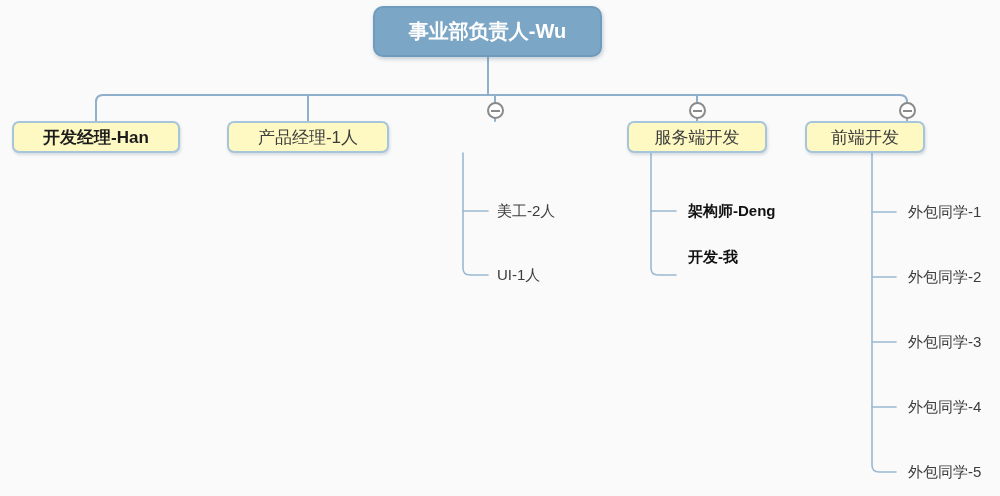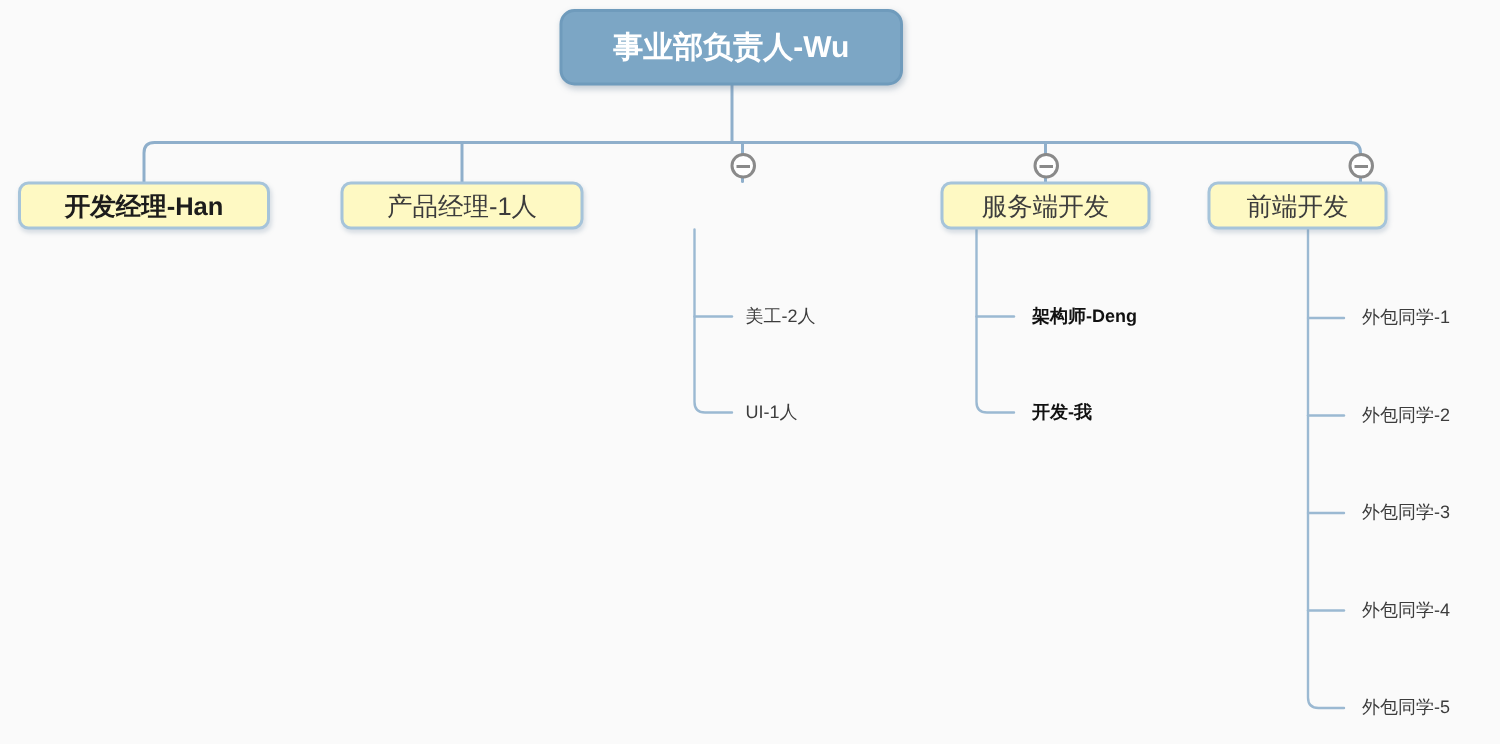--- a/index.html
+++ b/index.html
@@ -41,21 +41,21 @@
     border: 2px solid #6f9bbc;
     border-radius: 10px;
     color: #ffffff;
     font-weight: bold;
     font-size: 20px;
     box-shadow: 1px 2px 4px rgba(90, 115, 140, 0.35);
   }
   .leaf {
     position: absolute;
     transform: translateY(-50%);
-    font-size: 12px;
+    font-size: 15px;
     color: #3c3c3c;
     white-space: nowrap;
     cursor: default;
   }
   .leaf.bold { font-weight: bold; color: #111111; }
   .collapse {
     position: absolute;
     box-sizing: border-box;
     width: 17px;
     height: 17px;
@@ -139,21 +139,21 @@
   <div class="leaf" style="left:497px; top:211px;">
     <span>美工-2人</span>
   </div>
   <div class="leaf" style="left:497px; top:275px;">
     <span>UI-1人</span>
   </div>
 
   <div class="leaf bold" style="left:688px; top:211px;">
     <span>架构师-Deng</span>
   </div>
-  <div class="leaf bold" style="left:688px; top:275px;">
+  <div class="leaf bold" style="left:688px; top:257px;">
     <span>开发-我</span>
   </div>
 
   <div class="leaf" style="left:908px; top:212px;">
     <span>外包同学-1</span>
   </div>
   <div class="leaf" style="left:908px; top:277px;">
     <span>外包同学-2</span>
   </div>
   <div class="leaf" style="left:908px; top:342px;">

